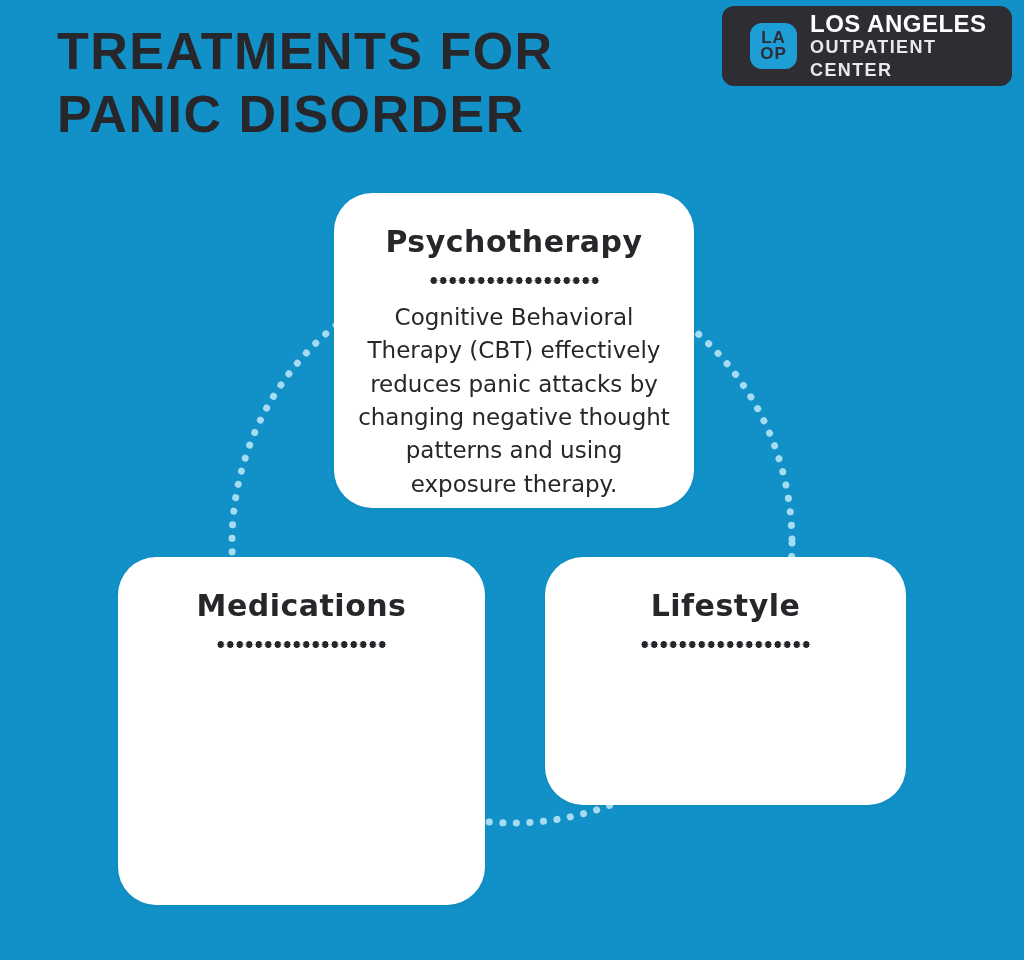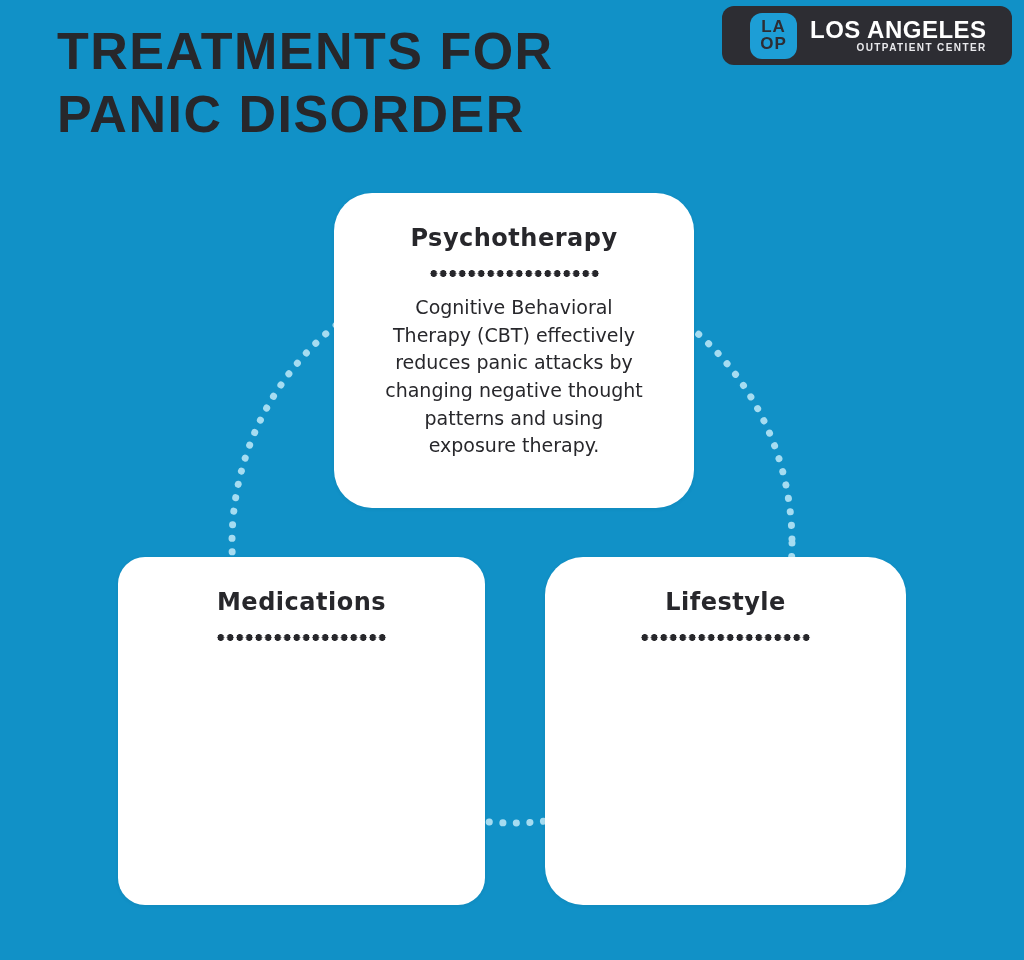--- a/index.html
+++ b/index.html
@@ -32,21 +32,21 @@
     color: var(--text-dark);
     white-space: pre-line;
     z-index: 3;
   }
 
   .logo {
     position: absolute;
     left: 722px;
     top: 6px;
     width: 290px;
-    height: 59px;
+    height: 80px;
     background: var(--logo-bg);
     border-radius: 12px;
     display: flex;
     align-items: center;
     padding-left: 28px;
     gap: 13px;
     z-index: 3;
   }
   .logo-icon {
     width: 47px;
@@ -70,25 +70,24 @@
     font-family: "Liberation Sans", sans-serif;
     font-weight: 700;
     font-size: 24px;
     line-height: 1.05;
     letter-spacing: 0.5px;
     color: var(--logo-text);
   }
   .logo-name-secondary {
     font-family: "Liberation Sans", sans-serif;
     font-weight: 600;
-    font-size: 10px;
+    font-size: 18px;
     line-height: 1.25;
     letter-spacing: 1.4px;
     color: #e9e9ec;
-    text-align: right;
   }
 
   .connector-layer {
     position: absolute;
     inset: 0;
     z-index: 1;
   }
   .connector-layer circle {
     fill: none;
     stroke: var(--connector-dots);
@@ -103,42 +102,42 @@
     border-radius: 38px;
     color: var(--text-dark);
     display: flex;
     flex-direction: column;
     align-items: center;
     text-align: center;
     z-index: 2;
     box-shadow: 0 1px 4px rgba(0,0,0,0.06);
   }
   .card-psychotherapy { left: 334px; top: 193px; width: 360px; height: 315px; }
-  .card-medications   { left: 118px; top: 557px; width: 367px; height: 348px; border-radius: 27px; }
-  .card-lifestyle     { left: 545px; top: 557px; width: 361px; height: 348px; }
+  .card-medications   { left: 118px; top: 557px; width: 367px; height: 348px; }
+  .card-lifestyle     { left: 545px; top: 557px; width: 361px; height: 248px; }
 
   .card-title {
     margin-top: 32px;
     font-family: "DejaVu Sans", sans-serif;
     font-weight: 700;
-    font-size: 24px;
+    font-size: 30px;
     line-height: 1.1;
     letter-spacing: 0.5px;
   }
   .dotted-divider {
     margin-top: 19px;
     width: 171px;
     height: 7px;
     background-image: radial-gradient(circle closest-side, var(--text-dark) 92%, transparent 100%);
     background-size: 9.5px 7px;
     background-repeat: repeat-x;
   }
   .card-body {
     margin-top: 17px;
-    font-size: 19px;
+    font-size: 23px;
     line-height: 1.45;
     white-space: pre-line;
     max-width: 330px;
   }
 </style>
 </head>
 <body>
 
 <h1 class="page-title">TREATMENTS FOR
 PANIC DISORDER</h1>

